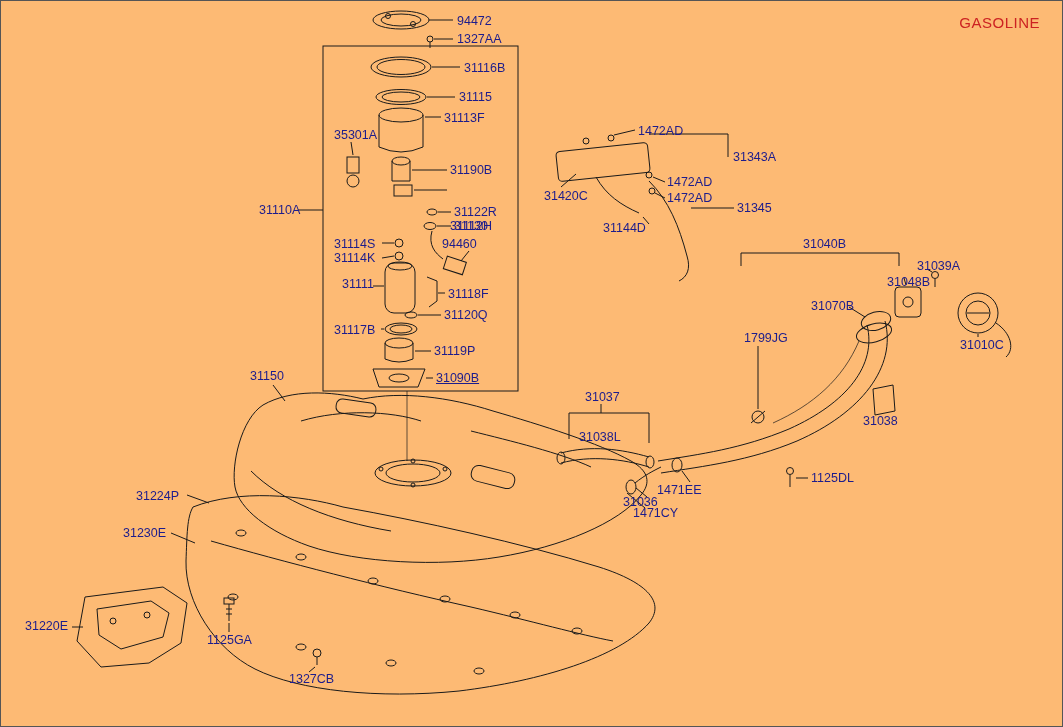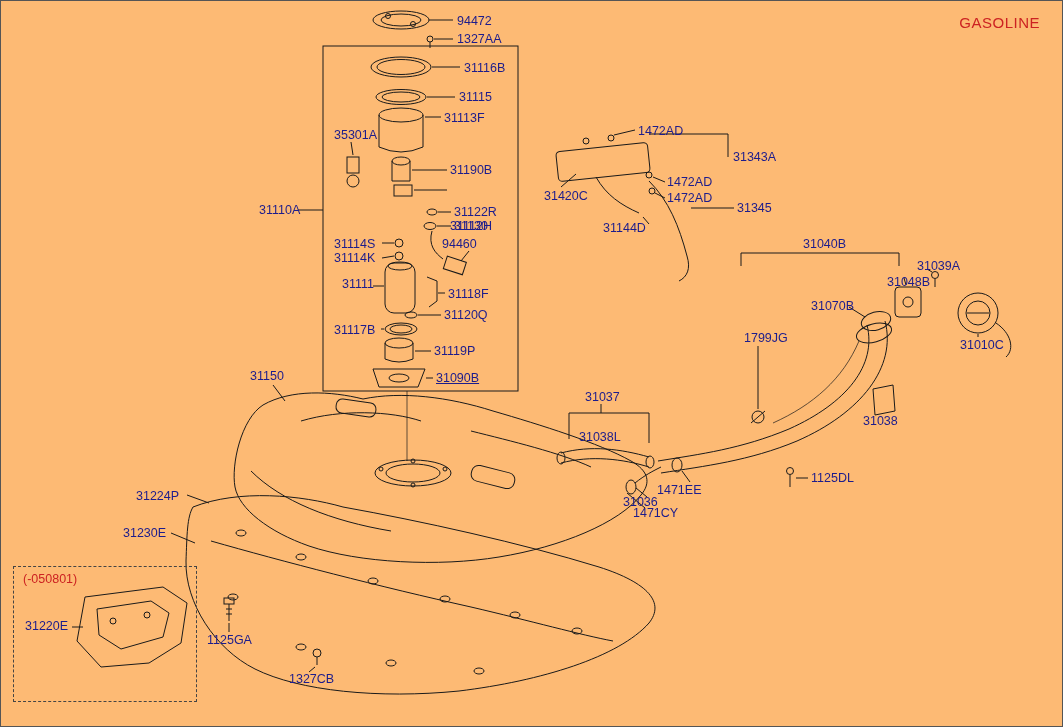--- a/index.html
+++ b/index.html
@@ -307,17 +307,14 @@
       <div class="part-label" style="left: 622px; top: 494px;">31036</div>
       <div class="part-label" style="left: 632px; top: 505px;">1471CY</div>
       <div class="part-label" style="left: 122px; top: 525px;">31230E</div>
       <div class="part-label" style="left: 24px; top: 618px;">31220E</div>
       <div class="part-label" style="left: 206px; top: 632px;">1125GA</div>
       <div class="part-label" style="left: 288px; top: 671px;">1327CB</div>
     </div>
 
   <div class="gasoline-label">GASOLINE</div>
 
-  <div class="revision-box">
-    <div class="revision-note">(-050801)</div>
-  </div>
 
 </div>
 
 </body></html>

